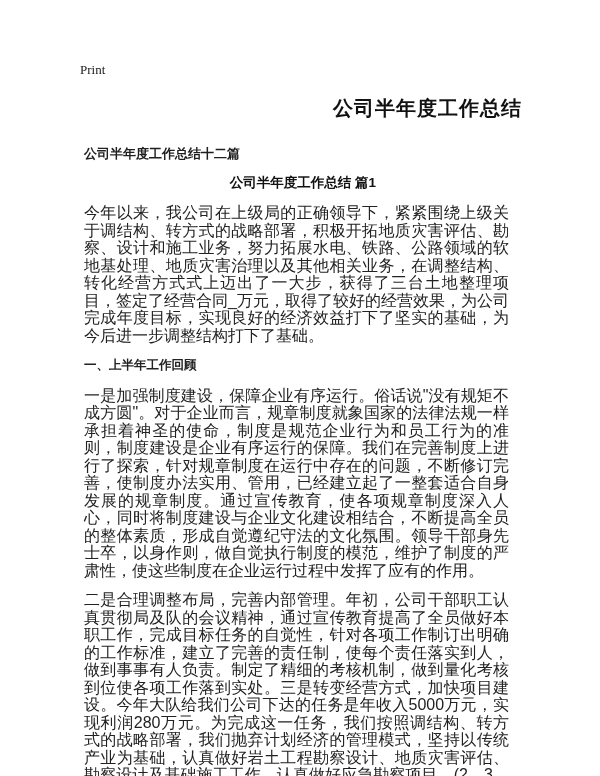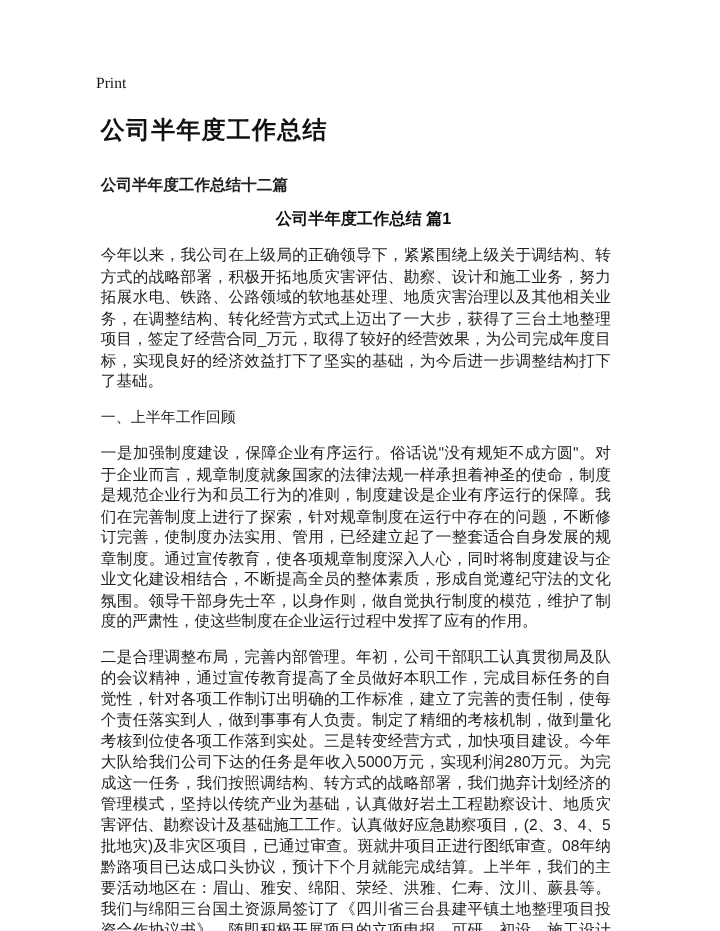--- a/index.html
+++ b/index.html
@@ -26,46 +26,46 @@
     font-size: 13px;
     color: #1a1a1a;
     margin: 0 0 0 -4px;
     cursor: pointer;
     display: inline-block;
   }
   .doc-title {
     font-size: 20px;
     font-weight: bold;
     color: #111111;
-    text-align: left;
+    text-align: right;
     margin: 17px 0 0 0;
     letter-spacing: 1px;
   }
   .subtitle {
     font-size: 13px;
     font-weight: bold;
     color: #1f1f1f;
     margin: 23px 0 0 0;
   }
   .article-heading {
     font-size: 13.5px;
     font-weight: bold;
     color: #111111;
     margin: 11px 0 0 0;
     text-align: center;
   }
   .section-heading {
     font-size: 12.5px;
-    font-weight: normal;
+    font-weight: bold;
     color: #222222;
     margin: 13px 0 0 0;
     line-height: 17.5px;
   }
   .body-para {
-    font-size: 13px;
+    font-size: 16px;
     line-height: 17.5px;
     color: #222222;
     margin: 12px 13px 0 0;
     text-align: justify;
     word-break: break-all;
   }
 </style>
 </head>
 <body>
 

